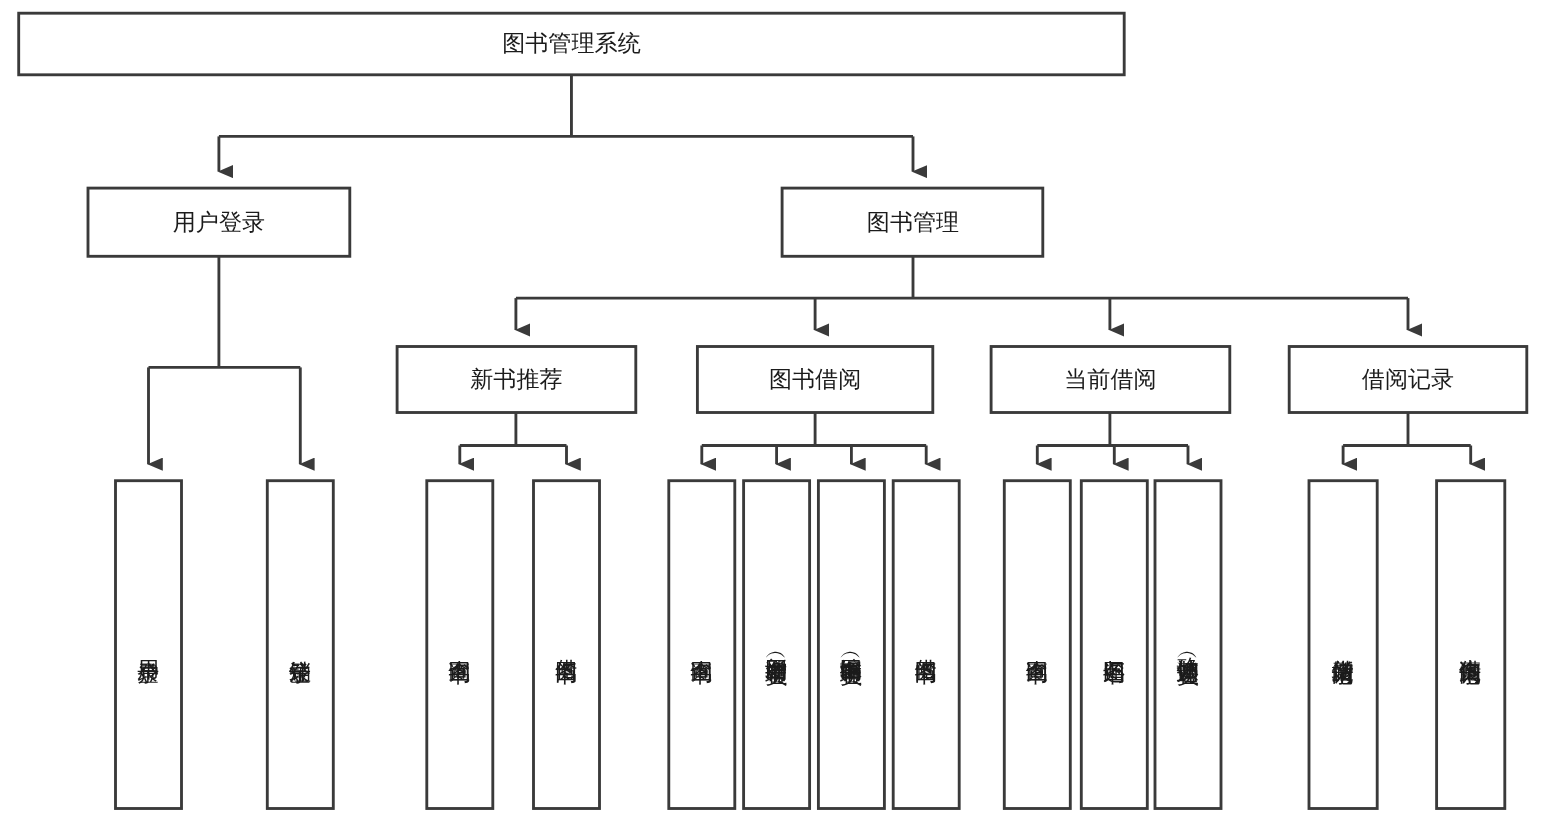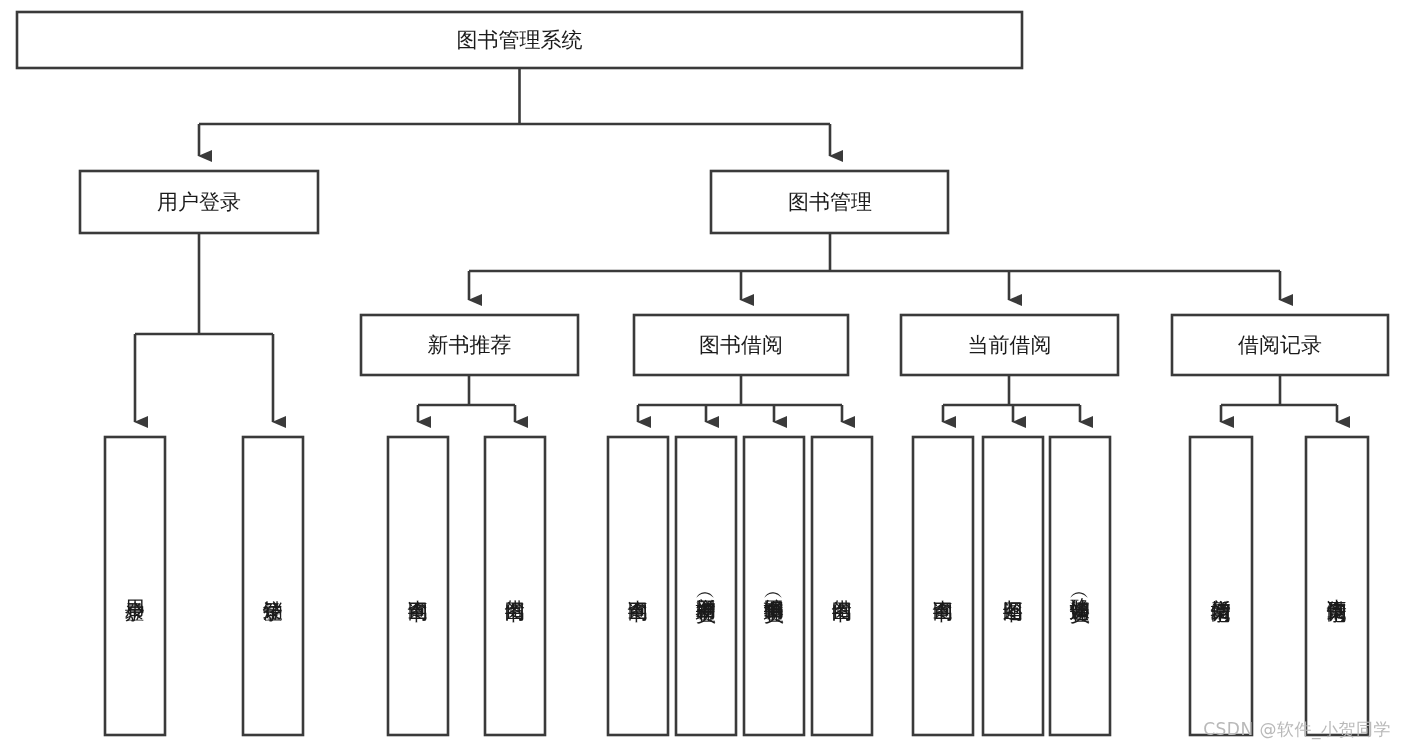--- a/index.html
+++ b/index.html
@@ -212,14 +212,13 @@
           <rect class="node-box" x="1190" y="437" width="62" height="298"></rect>
           <foreignObject class="leaf-label-fo" x="1190" y="437" width="62" height="298"><div xmlns="http://www.w3.org/1999/xhtml" class="leaf-label">新增借阅记录</div></foreignObject>
         </g>
         <g>
           <rect class="node-box" x="1306" y="437" width="62" height="298"></rect>
           <foreignObject class="leaf-label-fo" x="1306" y="437" width="62" height="298"><div xmlns="http://www.w3.org/1999/xhtml" class="leaf-label">查询借阅记录</div></foreignObject>
         </g>
       </g>
   </svg>
 
-  <div class="watermark">CSDN @软件_小贺同学</div>
 </div>
 
 </body></html>

